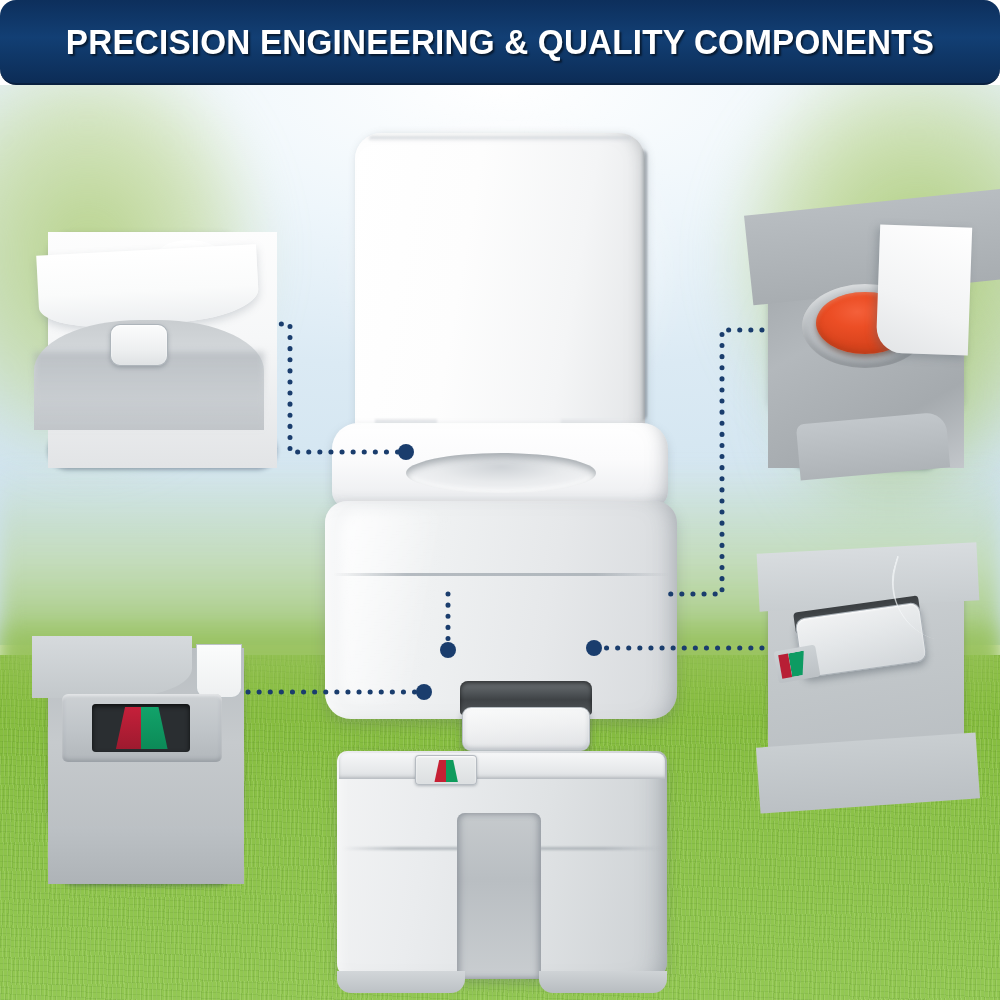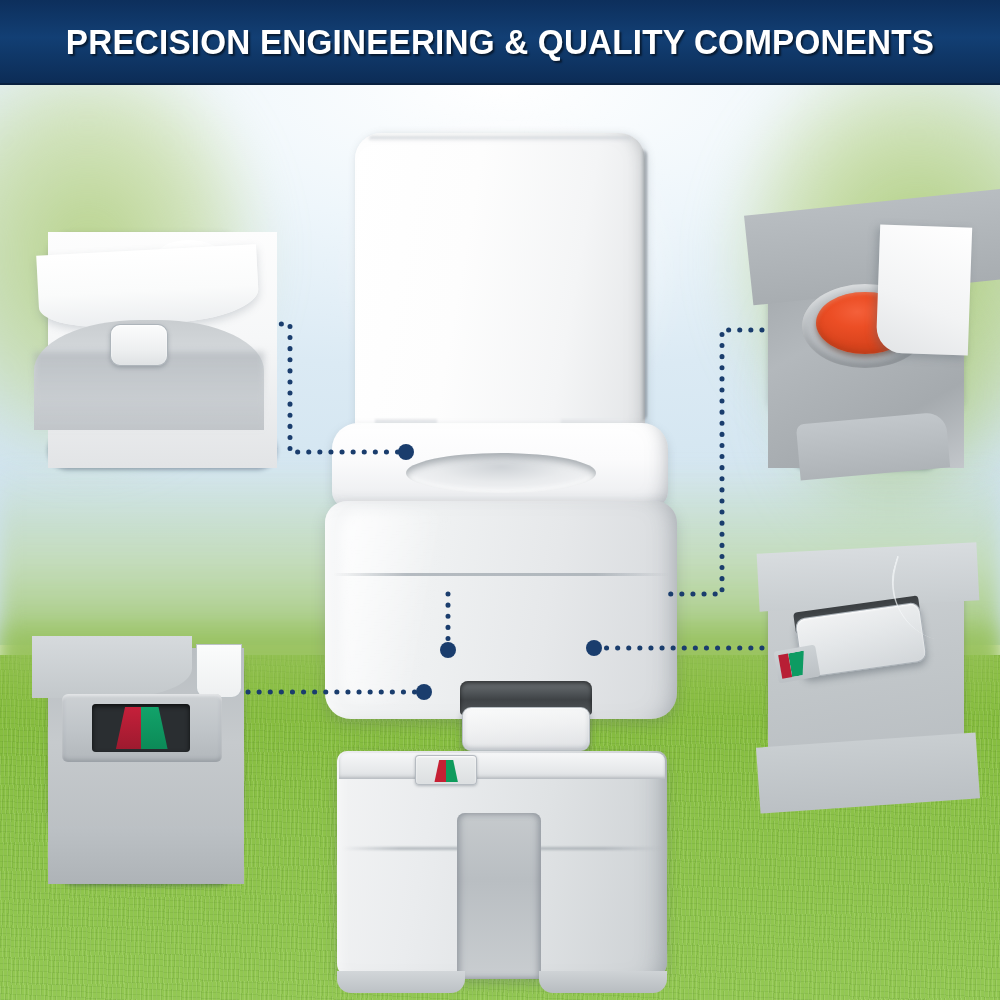--- a/index.html
+++ b/index.html
@@ -12,20 +12,21 @@
 
   #stage { position:relative; width:1000px; height:1000px; overflow:hidden; }
 
   
   .header-band {
     position:absolute; left:0; top:0; width:1000px; height:85px;
     background:linear-gradient(180deg,#0d2f5c 0%,#123f74 45%,#0c2c56 100%);
     display:flex; align-items:center; justify-content:center;
     border-bottom:2px solid #09203f;
     z-index:40;
+    border-radius:16px;
   }
   .header-title {
     color:#ffffff;
     font-size:35px;
     font-weight:bold;
     letter-spacing:.2px;
     white-space:nowrap;
     transform:scaleX(.95);
     text-shadow:2px 2px 2px rgba(0,0,0,.55);
     font-family:"Liberation Sans", sans-serif;

